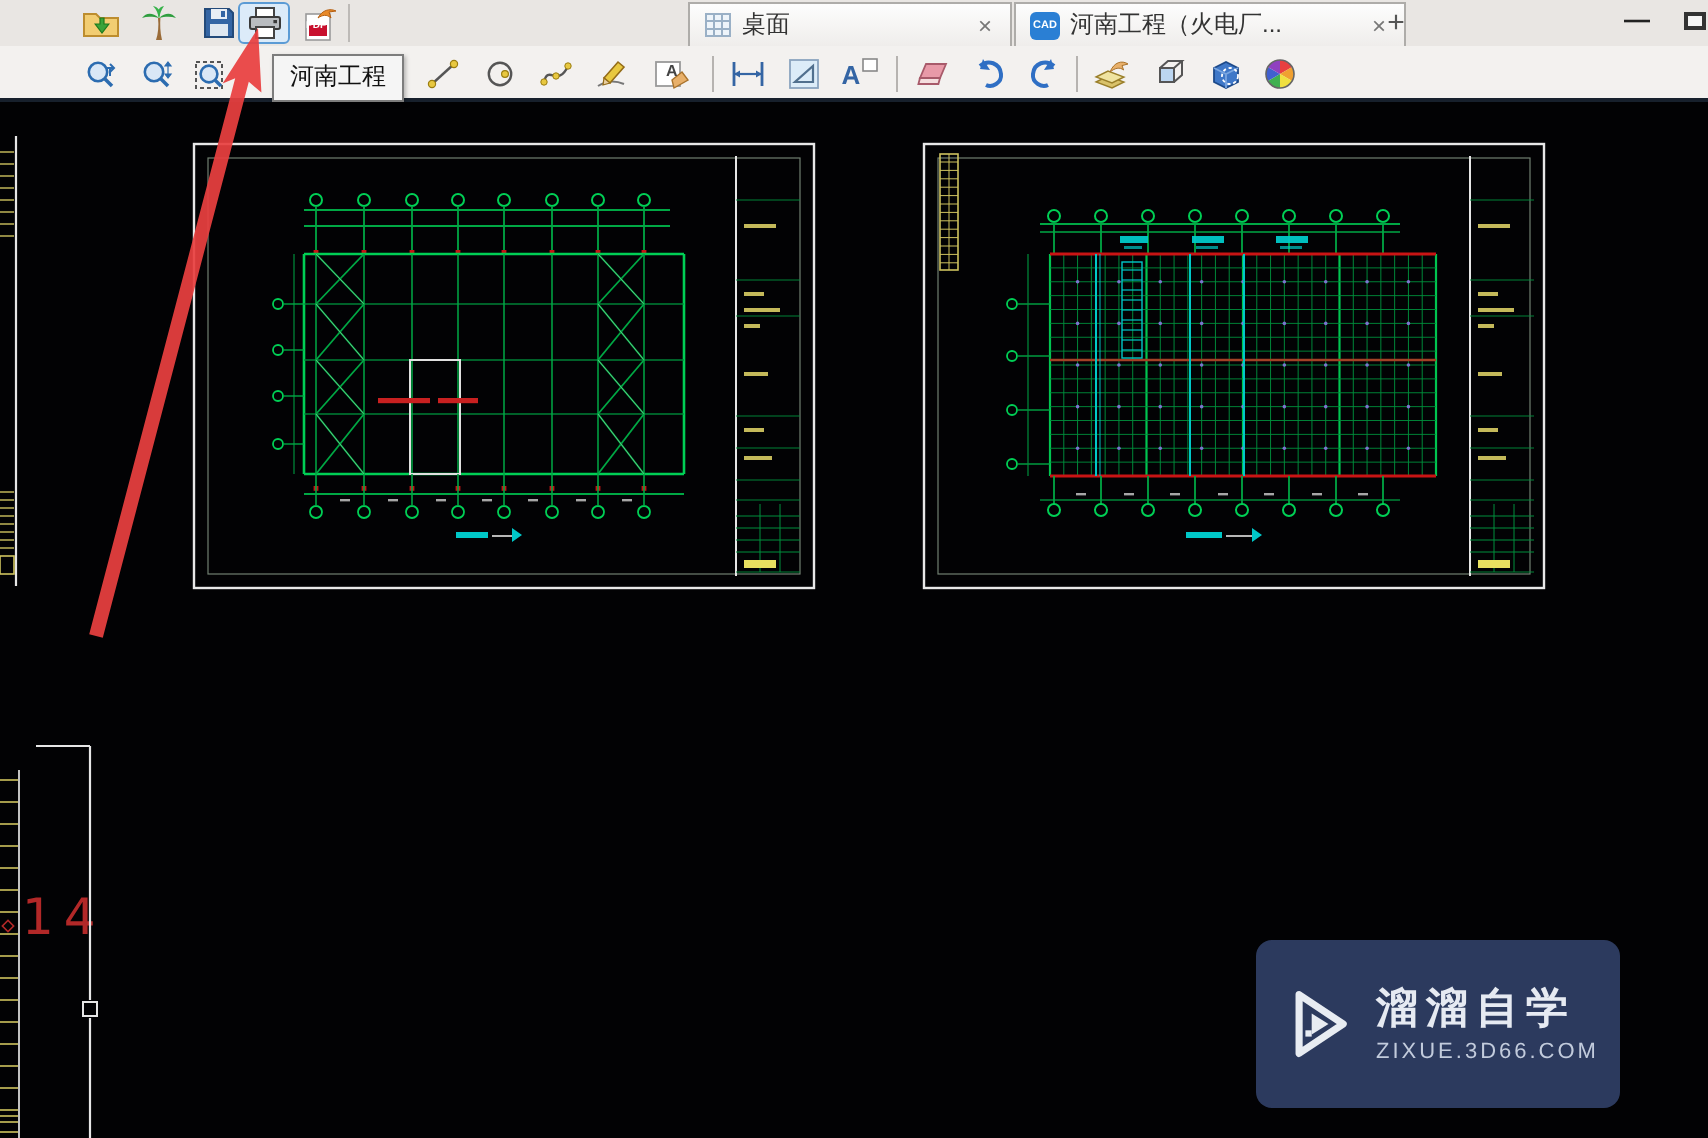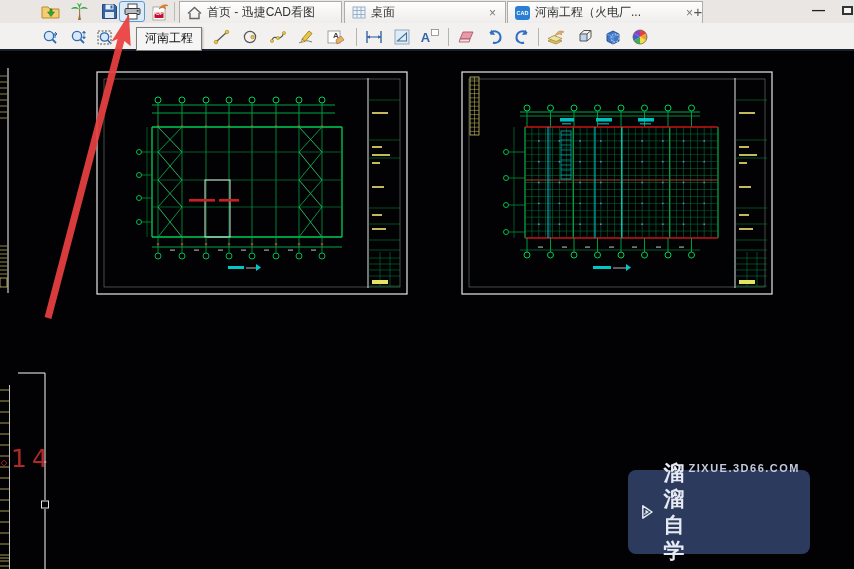--- a/index.html
+++ b/index.html
@@ -23,23 +23,23 @@
   .t2btn{position:absolute;top:3px;width:24px;height:22px;display:flex;align-items:center;justify-content:center;}
   .vsep2{position:absolute;top:5px;width:1px;height:18px;background:#b6b3b0;}
   
   .tooltip{position:absolute;left:136px;top:27px;background:#f5f5f5;border:1px solid #7d7d7d;
            color:#111;font-size:12px;padding:2px 8px 3px 8px;z-index:20;box-shadow:1px 1px 2px rgba(0,0,0,.25);}
   
   #cad{position:absolute;left:0;top:0;z-index:1;}
   #arrow{position:absolute;left:0;top:0;z-index:30;pointer-events:none;}
   .watermark{position:absolute;left:628px;top:470px;width:182px;height:84px;background:#2c3a5e;
              border-radius:8px;z-index:3;display:flex;align-items:center;padding:0 10px;box-sizing:border-box;}
-  .wm-text{display:flex;flex-direction:row;margin-left:8px;}
+  .wm-text{display:flex;flex-direction:column;margin-left:8px;}
   .wm-title{color:#e6eaf2;font-size:21px;font-weight:bold;letter-spacing:4px;line-height:26px;}
-  .wm-site{color:#c2cbdc;font-size:11px;letter-spacing:1.5px;margin-top:2px;font-weight:bold;}
+  .wm-site{color:#c2cbdc;font-size:11px;letter-spacing:1.5px;margin-top:2px;}
 </style>
 </head>
 <body>
 
 <div id="screen">
 
   <svg id="cad" width="854" height="569">
     <rect x="0" y="51" width="854" height="518" fill="#020204"></rect>
 
     <g id="sheet1">
@@ -488,27 +488,20 @@
     <div class="qbtn" style="left:147px">
       <svg width="18" height="18" viewBox="0 0 18 18">
         <rect x="2" y="4" width="12" height="13" fill="#fff" stroke="#9a9a9a" stroke-width="0.8"></rect>
         <rect x="3.5" y="9.5" width="9" height="5.5" fill="#c8102e"></rect>
         <path d="M8 6 C10 2 14 1 17 2.5 L13.5 3 L14.5 6 C12.5 4 10 4.5 8 6 Z" fill="#e88a2a" stroke="#b65f10" stroke-width="0.5"></path>
       </svg>
       <span style="position:absolute;left:6px;top:9px;font-size:5px;font-weight:bold;color:#fff;">PDF</span>
     </div>
     <div class="vsep1" style="left:174px"></div>
 
-    <div class="tab" style="left:179px;width:163px">
-      <svg width="15" height="14" viewBox="0 0 15 14">
-        <path d="M1 7.5 L7.5 1.5 L14 7.5" fill="none" stroke="#666" stroke-width="1.4"></path>
-        <path d="M3 7 v5.5 h9 V7" fill="none" stroke="#666" stroke-width="1.4"></path>
-      </svg>
-      <span>首页 - 迅捷CAD看图</span>
-    </div>
     <div class="tab" style="left:344px;width:162px">
       <svg width="14" height="13" viewBox="0 0 14 13">
         <rect x="1" y="1" width="12" height="11" fill="#eef4fa" stroke="#9ab0c6" stroke-width="1"></rect>
         <path d="M1 4.5 h12 M1 8.5 h12 M5 1 v11 M9 1 v11" stroke="#9ab0c6" stroke-width="1"></path>
       </svg>
       <span>桌面</span>
       <span class="close">×</span>
     </div>
     <div class="tab" style="left:507px;width:196px">
       <span style="width:15px;height:14px;background:#2a7fd4;border-radius:3px;color:#fff;font-size:5.5px;font-weight:bold;

